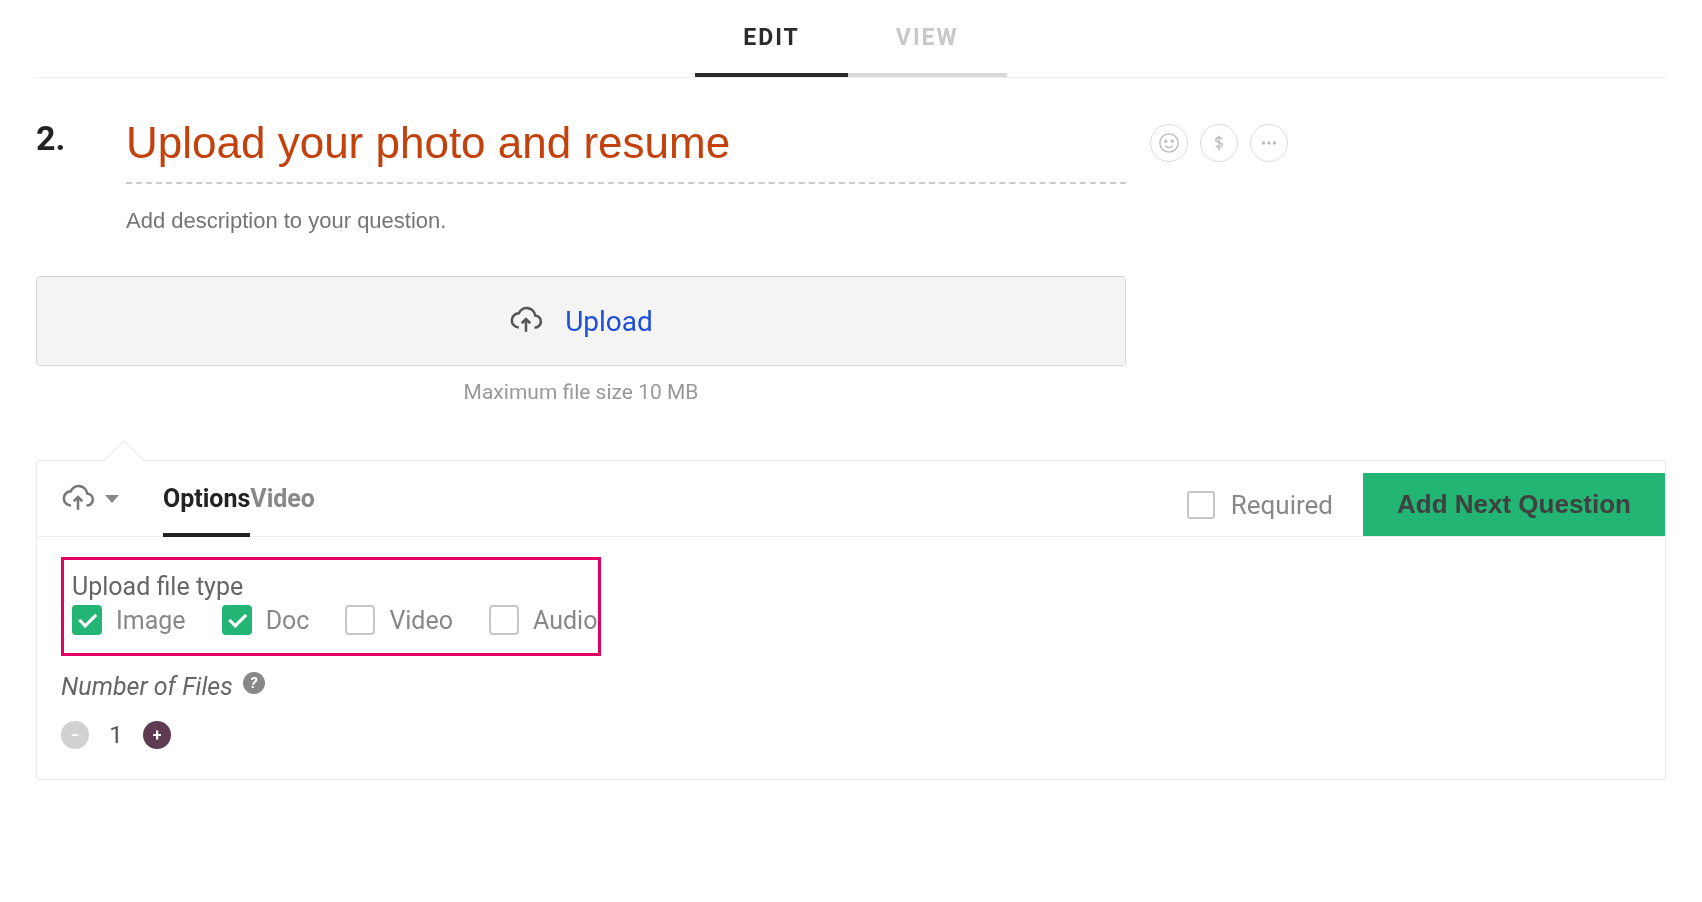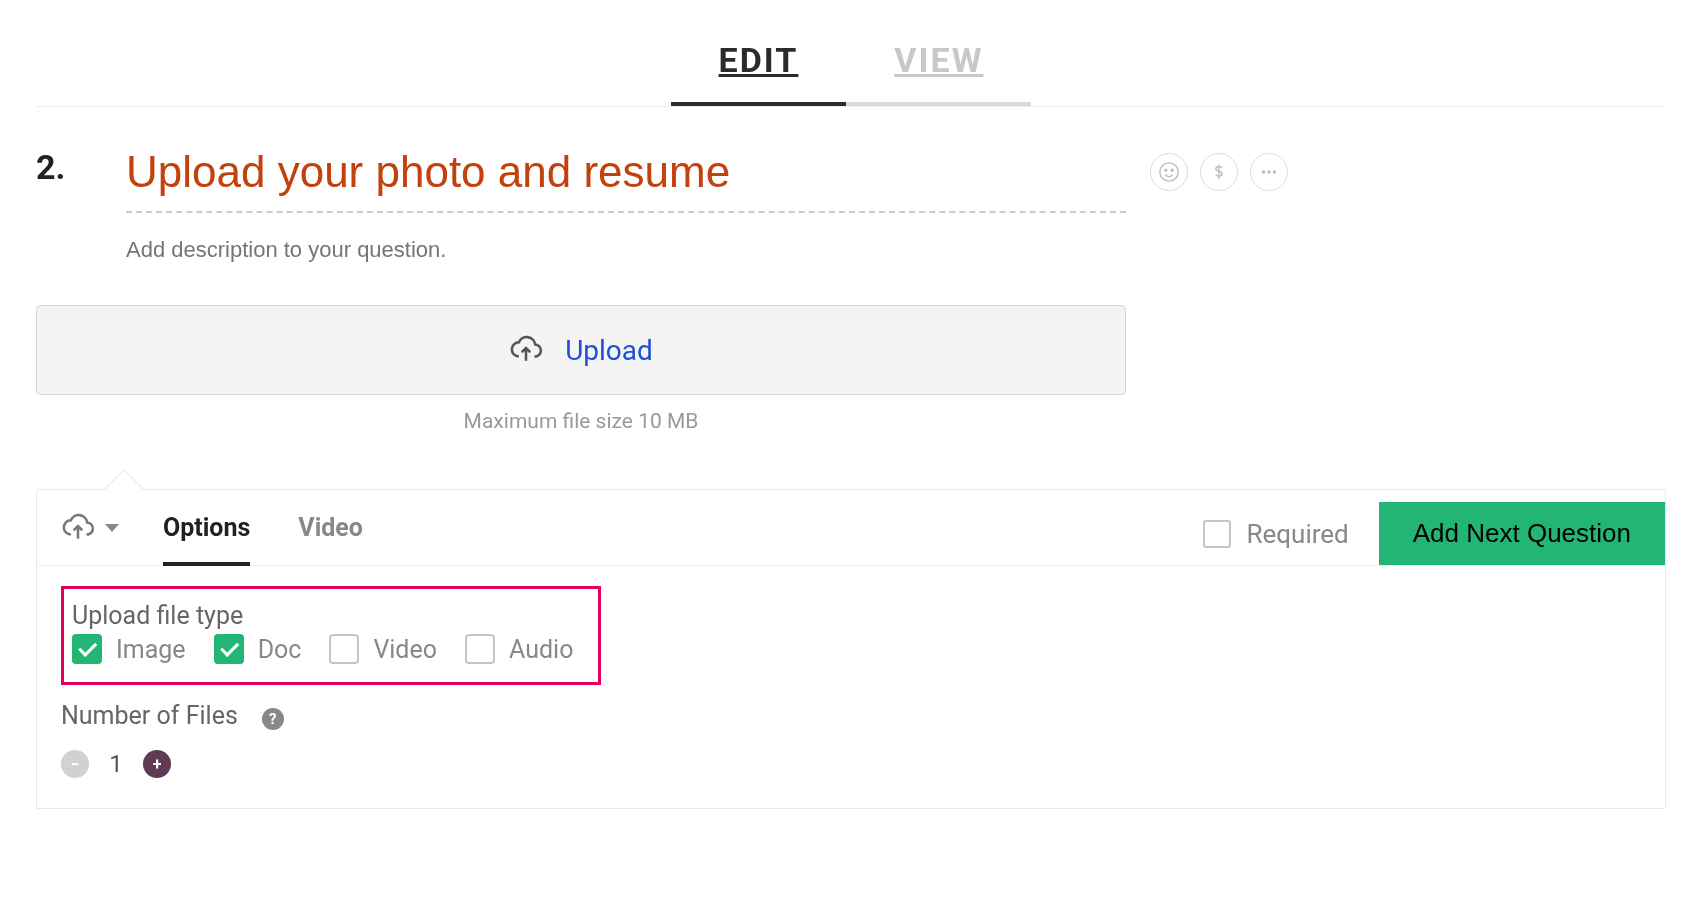--- a/index.html
+++ b/index.html
@@ -12,28 +12,27 @@
   .container { padding: 0 36px; }
 
   
   .top-tabs {
     display: flex;
     justify-content: center;
     border-bottom: 1px solid #eee;
     margin-bottom: 36px;
   }
   .top-tab {
-    font-size: 34px;
+    font-size: 23px;
     font-weight: 700;
     letter-spacing: 2px;
-    padding: 40px 48px 22px;
+    padding: 24px 48px 22px;
     border-bottom: 4px solid transparent;
     cursor: pointer;
     color: #c8c8c8;
-    text-decoration: underline;
   }
   .top-tab.active {
     color: #2b2b2b;
     border-bottom-color: #2b2b2b;
   }
   .top-tab.inactive { border-bottom-color: #d9d9d9; }
 
   
   .question-wrap {
     display: flex;
@@ -139,21 +138,21 @@
     cursor: pointer;
     margin-right: 44px;
   }
   .type-select svg { color: #777; }
   .caret-down {
     width: 0; height: 0;
     border-left: 7px solid transparent;
     border-right: 7px solid transparent;
     border-top: 8px solid #888;
   }
-  .opt-tabs { display: flex; gap: 48px; align-items: center; height: 100%; }
+  .opt-tabs { display: flex; align-items: center; height: 100%; }
   .opt-tab {
     font-size: 25px;
     font-weight: 700;
     color: #888;
     padding: 24px 0 20px;
     border-bottom: 4px solid transparent;
     cursor: pointer;
   }
   .opt-tab.active { color: #222; border-bottom-color: #222; }
 
@@ -174,58 +173,58 @@
   }
   .checkbox-empty {
     width: 28px;
     height: 28px;
     border: 2px solid #c6c6c6;
     border-radius: 3px;
   }
   .required-label { font-size: 26px; color: #888; }
   .add-btn {
     background: #22b573;
-    color: #000000;
+    color: #404040;
     font-size: 26px;
-    font-weight: 400;
+    font-weight: 700;
     border: none;
     padding: 0 34px;
     cursor: pointer;
     display: flex;
     align-items: center;
   }
 
   .panel-body { padding: 20px 24px 30px; }
   .hl-box {
     border: 3px solid #e20060;
     padding: 12px 8px 18px;
     width: 540px;
     margin-bottom: 16px;
   }
   .section-title { font-size: 25px; color: #666; margin-bottom: 4px; }
-  .checks { display: flex; gap: 28px; align-items: center; }
+  .checks { display: flex; gap: 36px; align-items: center; }
   .check-item { display: flex; align-items: center; gap: 14px; cursor: pointer; }
   .cbox {
     width: 30px; height: 30px;
     border: 2px solid #c6c6c6;
     border-radius: 4px;
     display: flex; align-items: center; justify-content: center;
     flex-shrink: 0;
   }
   .cbox.checked { background: #22b573; border-color: #22b573; }
   .cbox.checked::after {
     content: "";
     width: 7px; height: 14px;
     border: solid #fff;
     border-width: 0 3px 3px 0;
     transform: rotate(45deg) translate(-1px,-2px);
   }
   .check-label { font-size: 25px; color: #888; }
 
-  .num-files-label { display:flex; align-items:flex-end; gap:24px; font-size: 25px; color: #666; margin: 10px 0 20px; }
+  .num-files-label { display:flex; align-items:flex-start; gap:10px; font-size: 25px; color: #666; margin: 10px 0 20px; font-style: italic; }
   .help-dot {
     width: 22px; height: 22px; border-radius: 50%;
     background: #888; color: #fff;
     font-size: 15px; font-weight: 700;
     display: inline-flex; align-items: center; justify-content: center;
   }
   .stepper { display: flex; align-items: center; gap: 18px; }
   .step-btn {
     width: 28px; height: 28px; border-radius: 50%;
     display: flex; align-items: center; justify-content: center;

